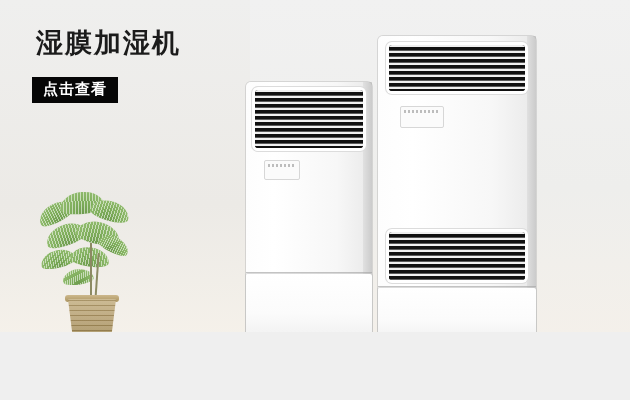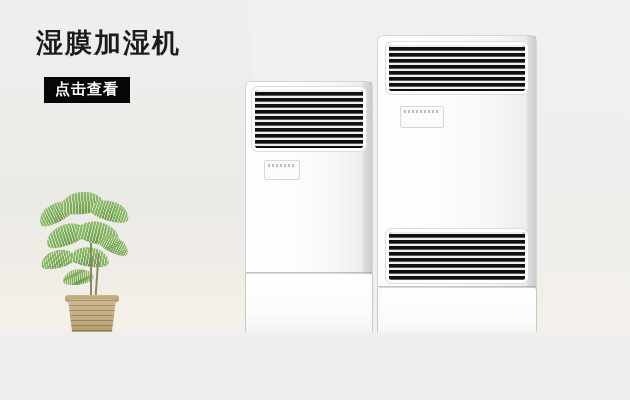--- a/index.html
+++ b/index.html
@@ -121,21 +121,21 @@
   }
 
   
   .site-title{
     position:absolute;left:36px;top:29px;
     font-size:27px;font-weight:bold;color:#1b1b1b;
     letter-spacing:2px;line-height:1;white-space:nowrap;
     font-family:"DejaVu Sans","Liberation Sans",sans-serif;
   }
   .cta-btn{
-    position:absolute;left:44px;top:77px;
+    position:absolute;left:32px;top:77px;
     background:#060606;color:#ffffff;
     padding:5px 11px 6px 11px;
     font-size:15px;font-weight:bold;letter-spacing:1px;line-height:1;
     white-space:nowrap;
     font-family:"DejaVu Sans","Liberation Sans",sans-serif;
   }
 
   
   .headline{
     position:absolute;left:86px;top:76px;width:452px;

